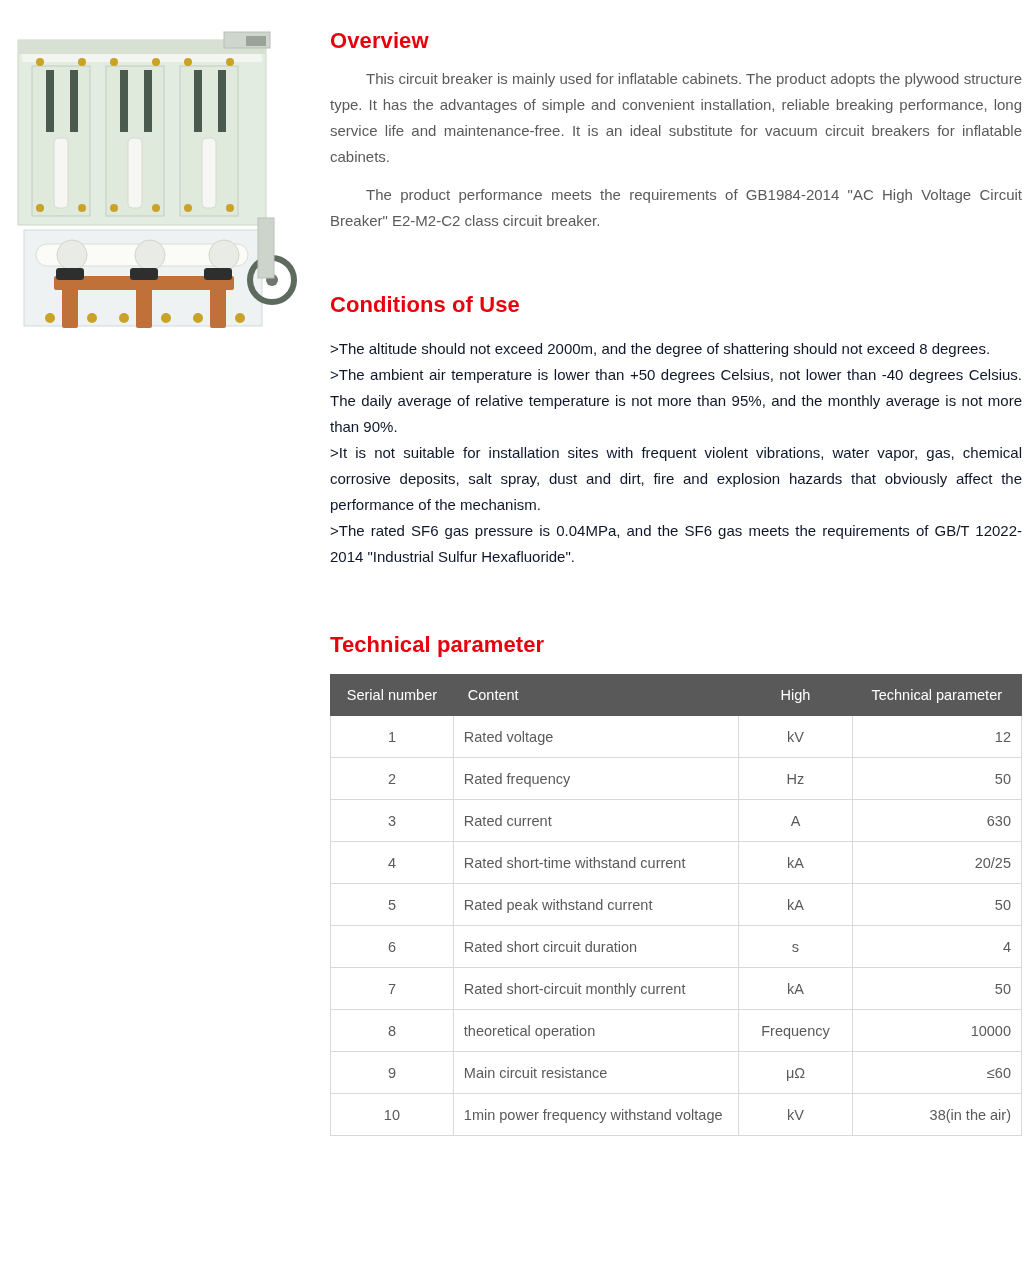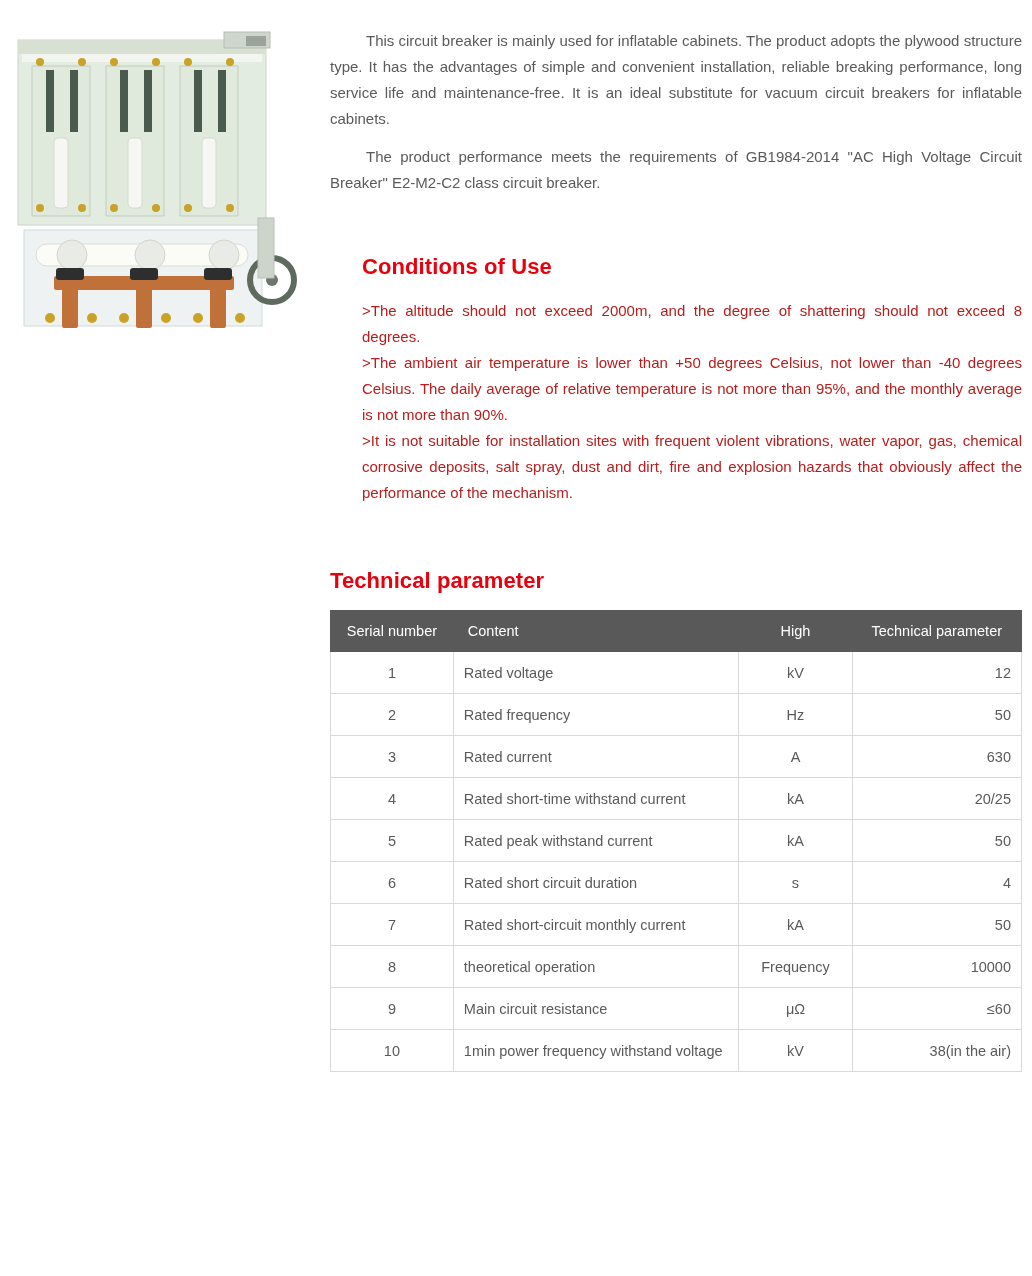--- a/index.html
+++ b/index.html
@@ -55,27 +55,27 @@
     font-size: 15px;
     line-height: 26px;
     margin: 0;
     text-align: justify;
     color: #5a5a5a;
   }
   p.indent { text-indent: 36px; }
   .sec-overview p { margin-top: 12px; }
   .sec-overview p + p { margin-top: 12px; }
 
-  .sec-conditions { margin-top: 58px; margin-left: 32px; }
+  .sec-conditions { margin-top: 58px; }
   .sec-conditions .cond-list { margin-top: 18px; }
   .cond-item {
     font-size: 15px;
     line-height: 26px;
     text-align: justify;
-    color: #b91c1c;
+    color: #0f172a;
   }
 
   .sec-tech { margin-top: 62px; }
 
   table.tech-table {
     margin-top: 16px;
     border-collapse: collapse;
     width: 692px;
     font-size: 14.5px;
     color: #5a5a5a;
@@ -192,30 +192,32 @@
         <circle cx="262" cy="262" r="22" fill="none" stroke="#5d6a5d" stroke-width="6"></circle>
         <circle cx="262" cy="262" r="6" fill="#6d776d"></circle>
         <rect x="248" y="200" width="16" height="60" fill="#cdd4cb" stroke="#b8c0b6"></rect>
       </svg>
     </div>
   </div>
 
   <div class="content-col">
 
     <section class="sec-overview">
+      <h2 class="section-heading">Overview</h2>
       <p class="body-text indent">This circuit breaker is mainly used for inflatable cabinets. The product adopts the plywood structure type. It has the advantages of simple and convenient installation, reliable breaking performance, long service life and maintenance-free. It is an ideal substitute for vacuum circuit breakers for inflatable cabinets.</p>
       <p class="body-text indent">The product performance meets the requirements of GB1984-2014 "AC High Voltage Circuit Breaker" E2-M2-C2 class circuit breaker.</p>
     </section>
 
     <section class="sec-conditions">
       <h2 class="section-heading">Conditions of Use</h2>
       <div class="cond-list">
         <div class="cond-item">&gt;The altitude should not exceed 2000m, and the degree of shattering should not exceed 8 degrees.</div>
         <div class="cond-item">&gt;The ambient air temperature is lower than +50 degrees Celsius, not lower than -40 degrees Celsius. The daily average of relative temperature is not more than 95%, and the monthly average is not more than 90%.</div>
         <div class="cond-item">&gt;It is not suitable for installation sites with frequent violent vibrations, water vapor, gas, chemical corrosive deposits, salt spray, dust and dirt, fire and explosion hazards that obviously affect the performance of the mechanism.</div>
+        <div class="cond-item">&gt;The rated SF6 gas pressure is 0.04MPa, and the SF6 gas meets the requirements of GB/T 12022-2014 "Industrial Sulfur Hexafluoride".</div>
       </div>
     </section>
 
     <section class="sec-tech">
       <h2 class="section-heading">Technical parameter</h2>
       <table class="tech-table">
         <thead>
           <tr>
             <th class="th-serial">Serial number</th>
             <th class="th-content">Content</th>

